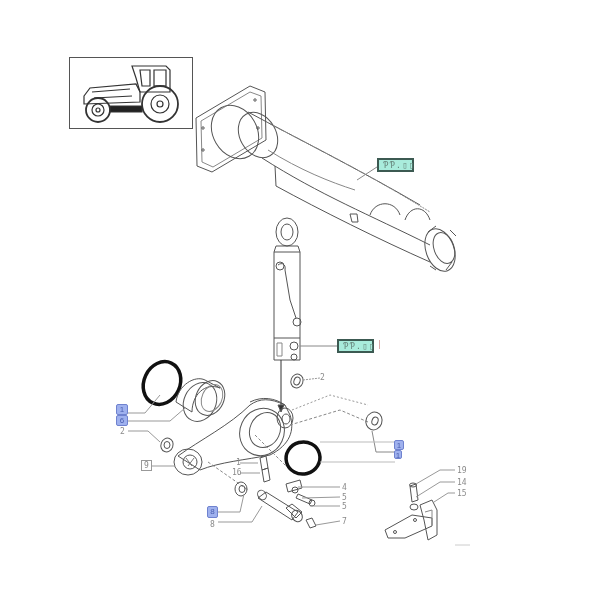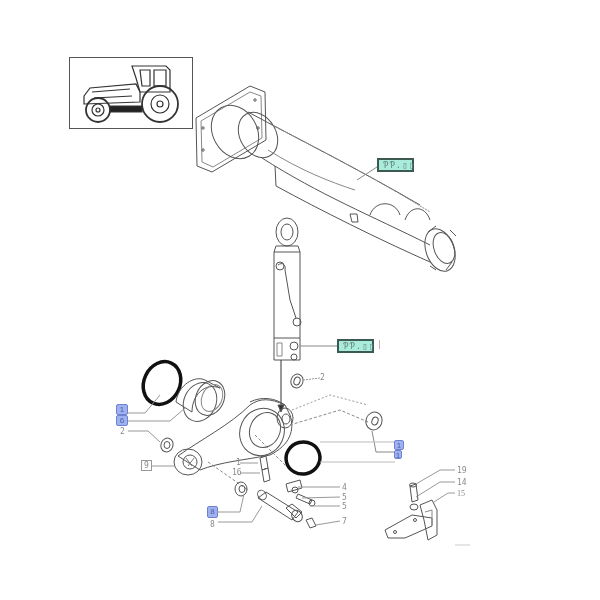--- a/index.html
+++ b/index.html
@@ -204,14 +204,14 @@
   <div class="plain-box" style="left:141px;top:460px;">9</div>
   <div class="num" style="left:236px;top:459px;">1</div>
   <div class="num" style="left:232px;top:469px;">16</div>
   <div class="num" style="left:342px;top:484px;">4</div>
   <div class="num" style="left:342px;top:494px;">5</div>
   <div class="num" style="left:342px;top:503px;">5</div>
   <div class="num" style="left:342px;top:518px;">7</div>
   <div class="num" style="left:210px;top:521px;">8</div>
   <div class="num" style="left:457px;top:467px;">19</div>
   <div class="num" style="left:457px;top:479px;">14</div>
-  <div class="num" style="left:457px;top:490px;font-family:Liberation Serif, serif;">15</div>
+  <div class="num" style="left:457px;top:490px;">15</div>
 </div>
 
 </body></html>

